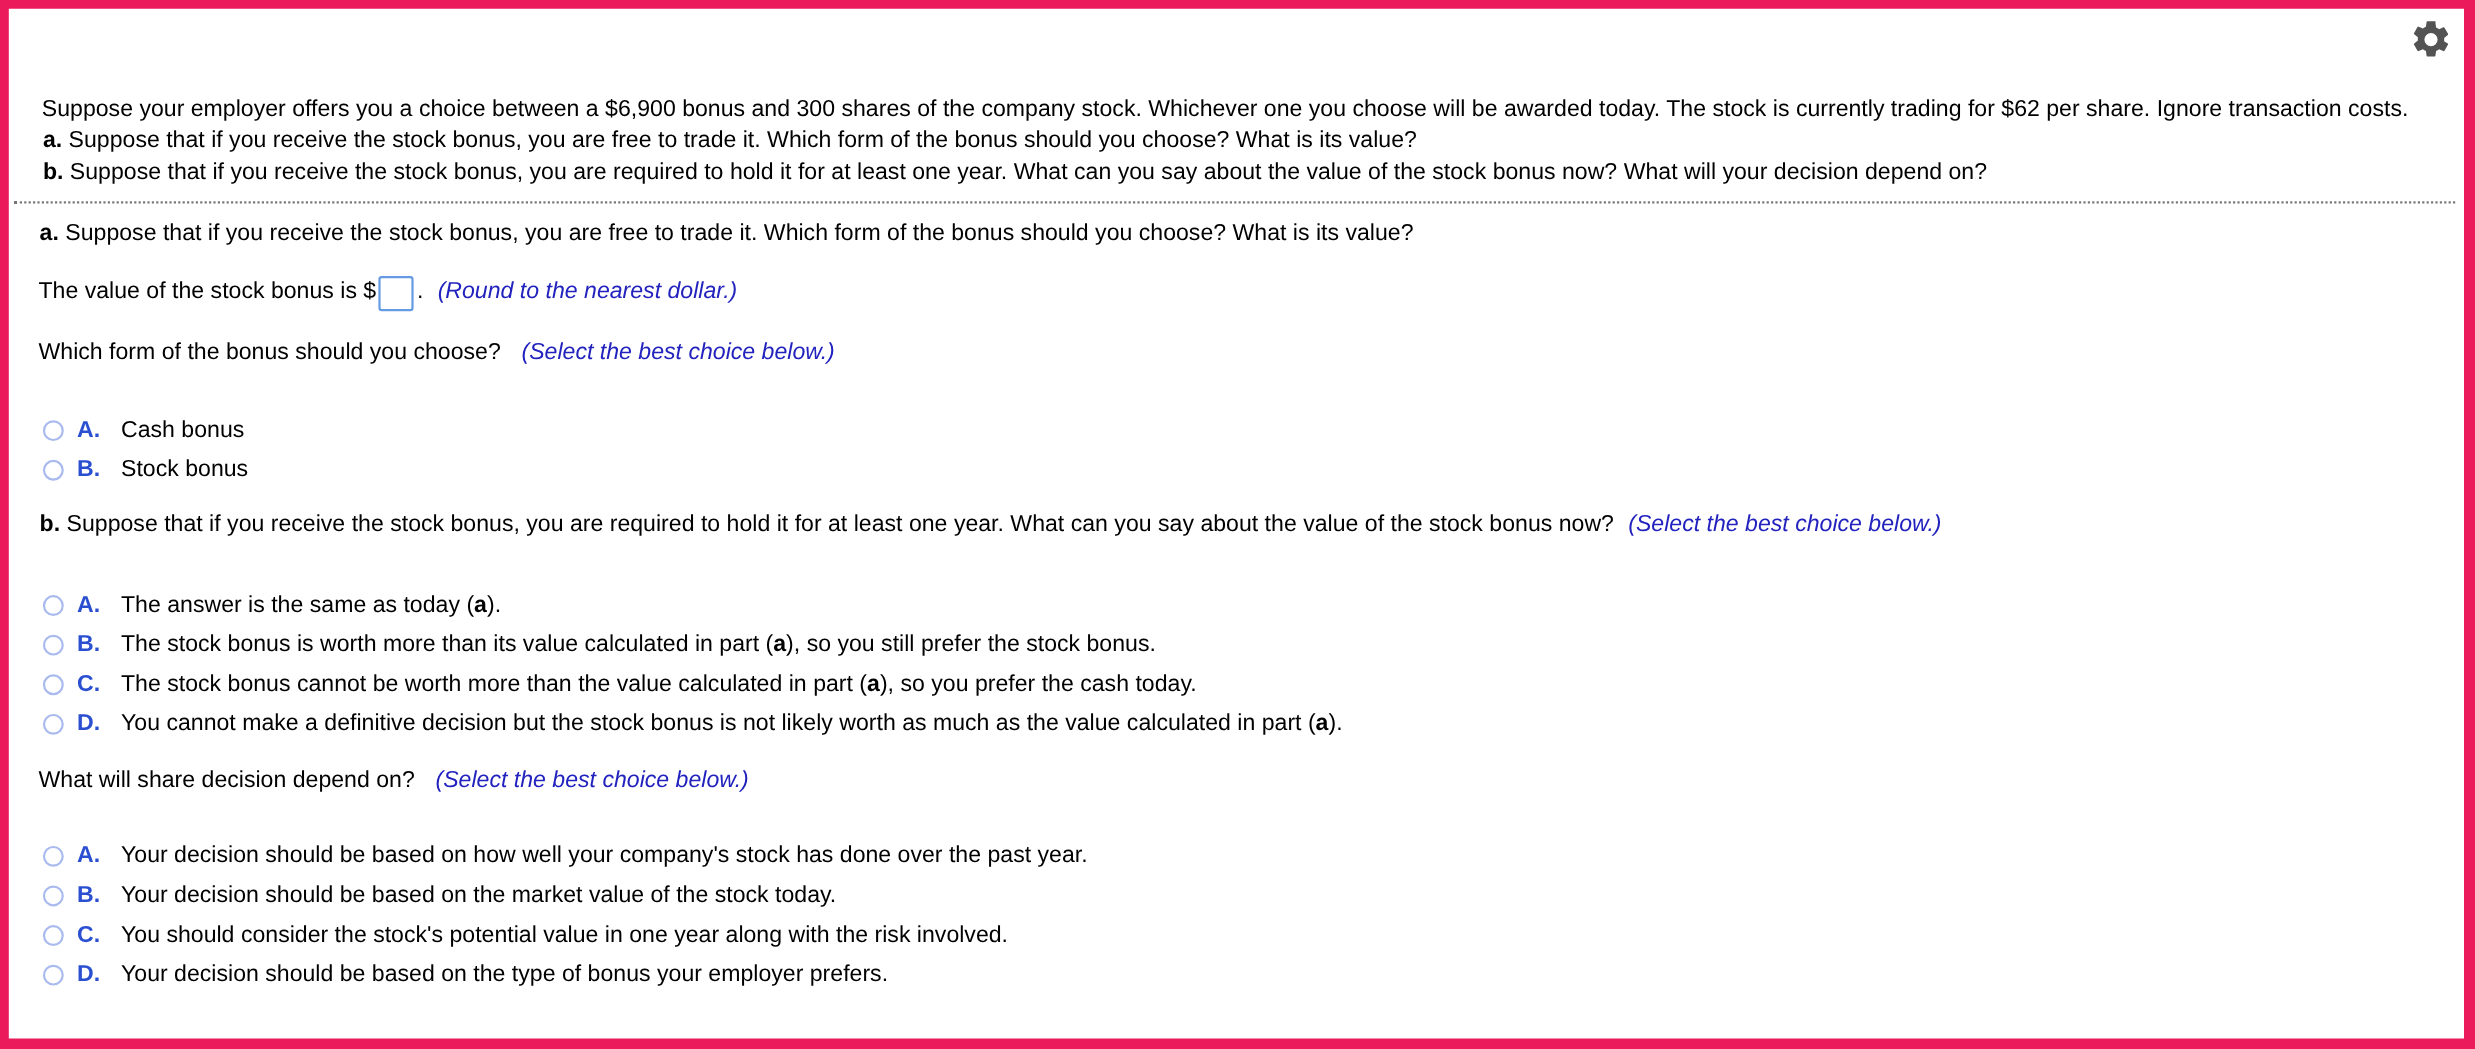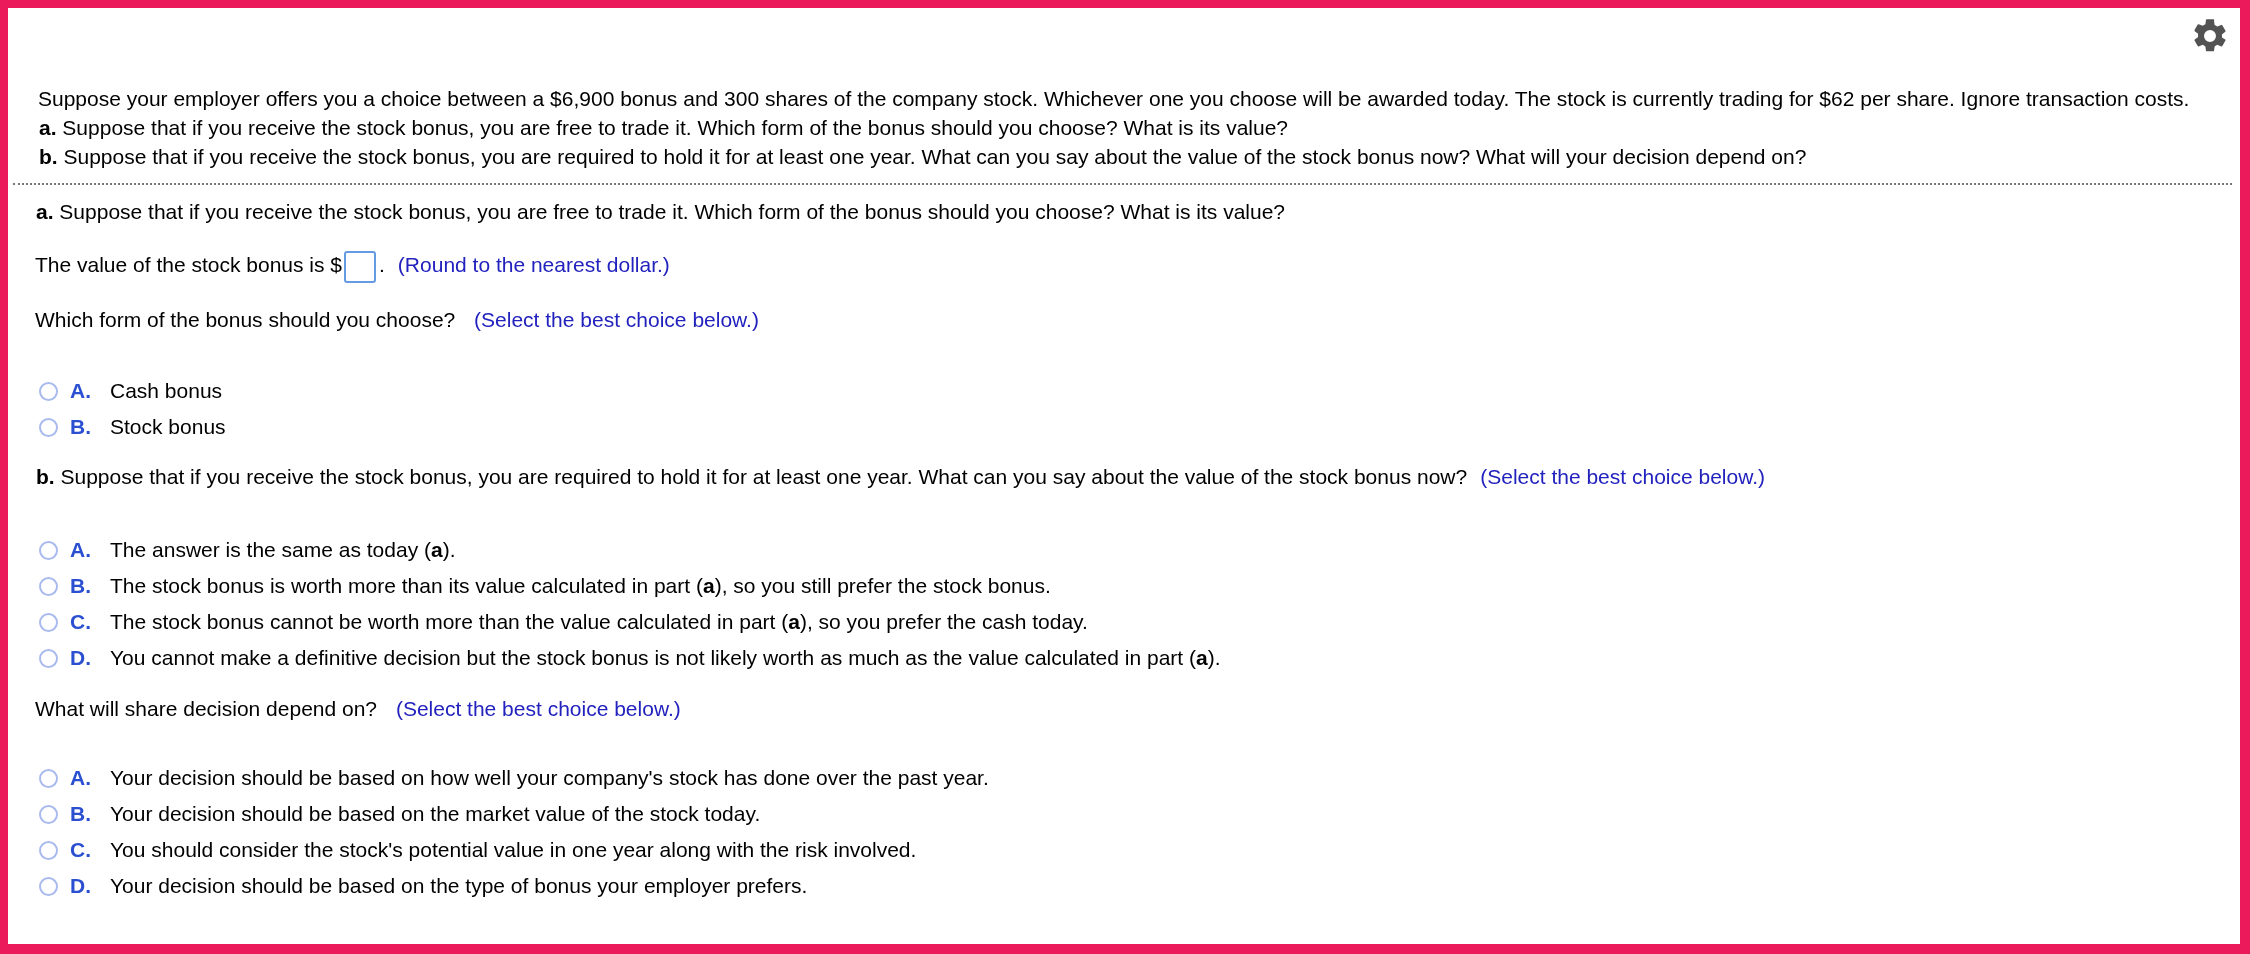--- a/index.html
+++ b/index.html
@@ -47,21 +47,21 @@
     height: 28px;
     border: 2px solid #649be2;
     border-radius: 3px;
     margin: 0 3px 0 2px;
     padding: 0 2px;
     font-family: "Liberation Sans", "DejaVu Sans", sans-serif;
     font-size: 21px;
     outline: none;
   }
   .blue { color: #2222be; }
-  .hint { margin-left: 13px; }
+  .hint { margin-left: 13px; font-style: italic; }
   .q-which { margin-top: 21px; }
   .line-b2 { margin-top: 22px; }
   .q-decision { margin-top: 23px; }
   .group1 { margin-top: 43px; }
   .group2 { margin-top: 45px; }
   .group3 { margin-top: 41px; }
   .option-row {
     display: flex;
     align-items: center;
     height: 28px;

